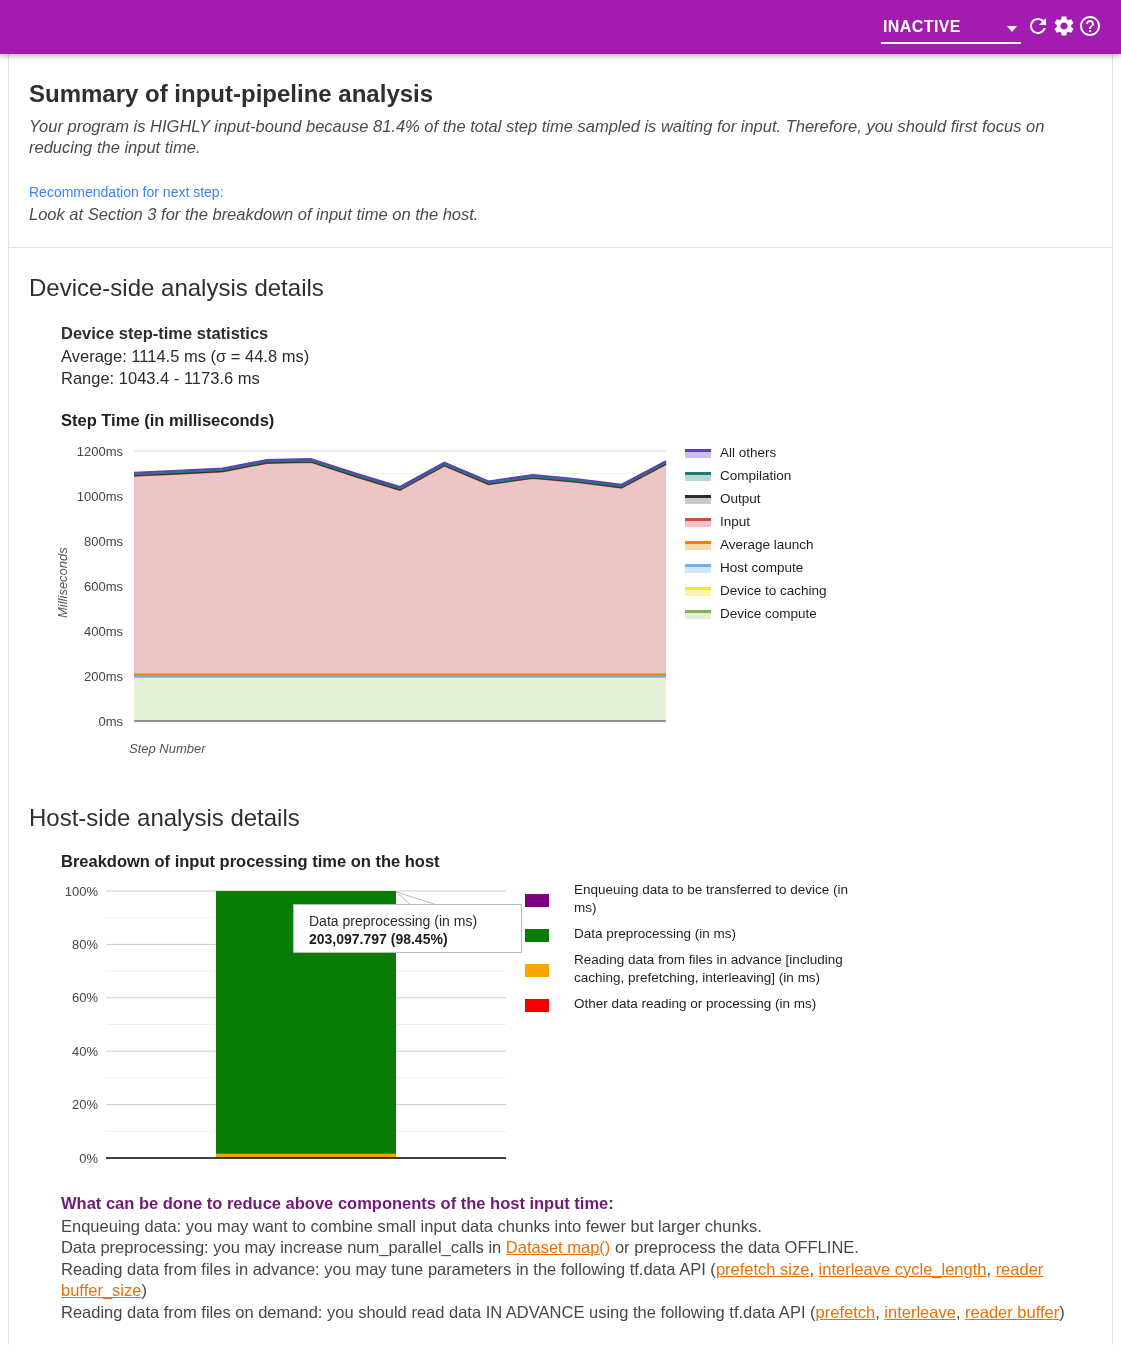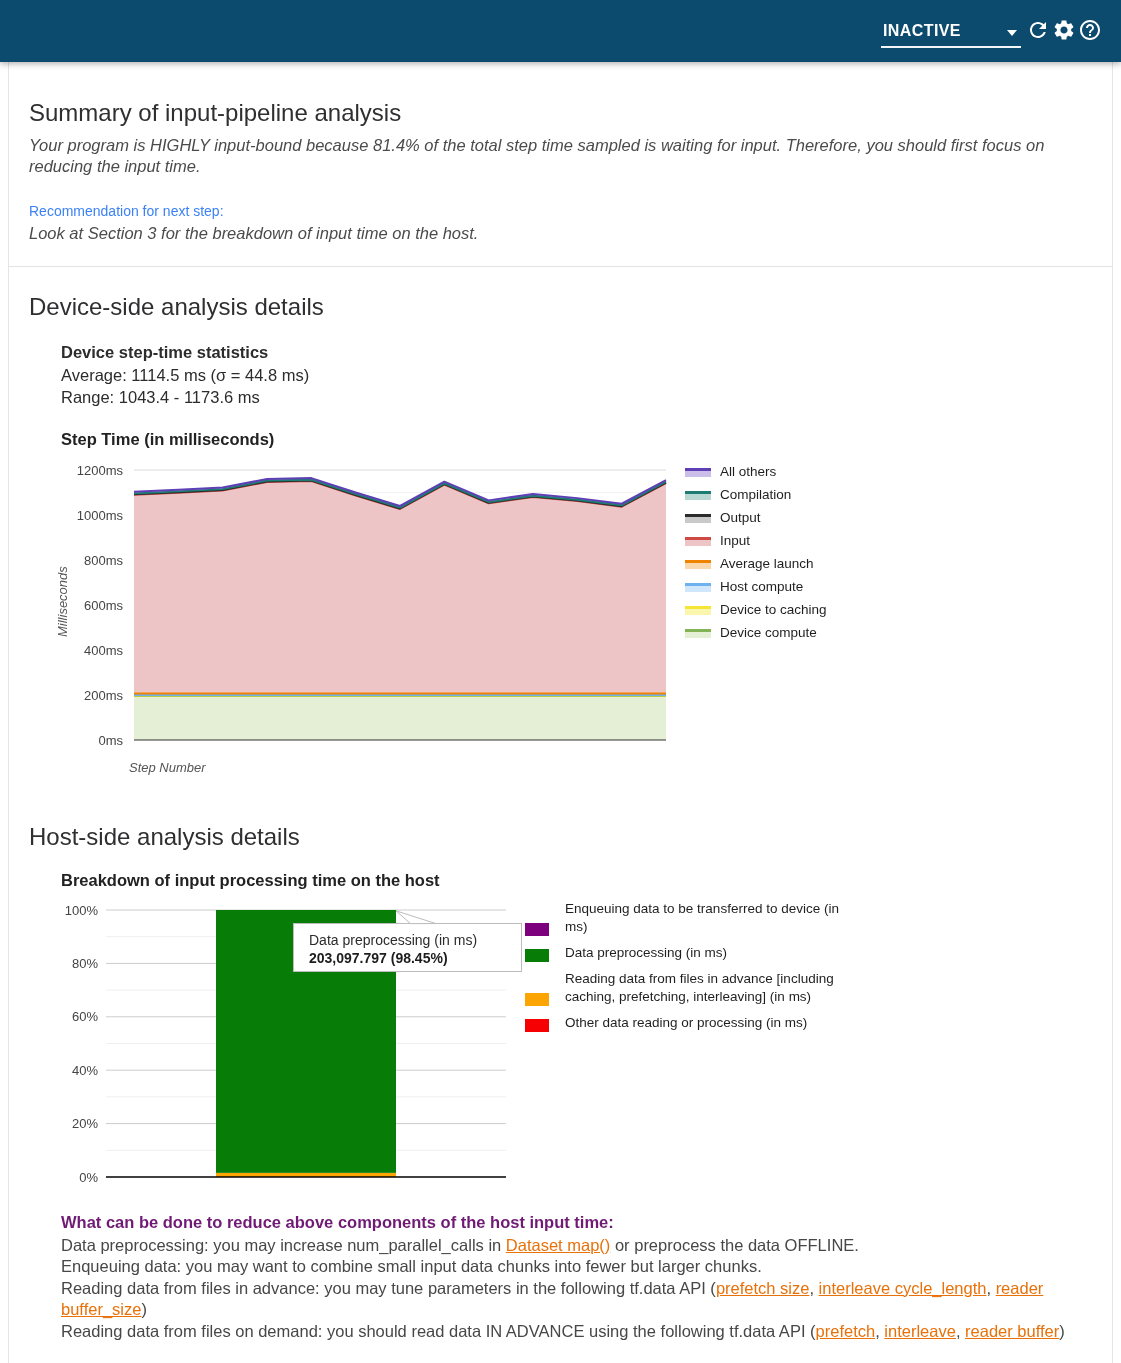--- a/index.html
+++ b/index.html
@@ -1,31 +1,31 @@
 <!DOCTYPE html>
 <html><head>
 <meta charset="utf-8">
 <style>
   * { box-sizing: border-box; }
   html,body { margin:0; padding:0; background:#fff; font-family:"Liberation Sans","DejaVu Sans",sans-serif; color:#333; }
-  .appbar { height:62px; background:#0c4a6e; display:flex; align-items:center; justify-content:flex-end;
+  .appbar { height:54px; background:#a21caf; display:flex; align-items:center; justify-content:flex-end;
             padding:0 18px 0 0; box-shadow:0 2px 6px rgba(0,0,0,.30); position:relative; z-index:5; }
   .status-select { display:flex; align-items:flex-end; justify-content:space-between; width:140px; height:34px;
                    border-bottom:2px solid rgba(255,255,255,.95); color:#fff; font-size:16px; font-weight:700;
                    letter-spacing:.4px; padding:0 4px 6px 2px; cursor:pointer; margin-right:4px; }
   .caret { width:0; height:0; border-left:5px solid transparent; border-right:5px solid transparent;
            border-top:6px solid #fff; margin-bottom:4px; }
   .iconbtn { background:none; border:none; padding:0; width:26px; height:26px; cursor:pointer; display:flex; align-items:center; justify-content:center; }
   .iconbtn svg { width:24px; height:24px; fill:#fff; }
 
   .card { margin:0 8px; border-left:1px solid #e4e4e4; border-right:1px solid #e4e4e4; background:#fff; }
   hr.div { border:none; border-top:1px solid #e3e3e3; margin:0; }
 
   section.block { padding:24px 20px 22px 20px; }
-  h1.pagetitle { font-size:24px; font-weight:400; color:#2f2f31; margin:13px 0 8px 0; }
+  h1.pagetitle { font-size:24px; font-weight:700; color:#2f2f31; margin:2px 0 8px 0; }
   h2.sectitle  { font-size:24px; font-weight:400; color:#2f2f31; margin:2px 0 20px 0; }
   h3.subtitle  { font-size:20px; font-weight:400; color:#2f2f31; margin:4px 0 18px 8px; }
   .em  { font-style:italic; color:#4b4b4b; font-size:16.5px; line-height:21px; max-width:1078px; margin:0; }
   .blabel { font-weight:400; color:#3b82f6; font-size:14px; margin:26px 0 4px 0; }
   .indent2 { margin-left:32px; }
   .stats div { font-size:16.5px; line-height:22px; color:#2c2c2c; }
   .stats .stitle { font-weight:700; margin-bottom:1px; }
   h4.charttitle { font-size:16.5px; font-weight:700; color:#222; margin:22px 0 8px 32px; }
 
   .chart-row { display:flex; align-items:flex-start; margin-left:24px; }
@@ -42,21 +42,21 @@
 
   .host-row { display:flex; align-items:flex-start; margin-left:32px; gap:14px; }
   .host-wrap { position:relative; width:450px; flex:none; }
   .tooltip { position:absolute; left:232px; top:25px; width:229px; height:49px; background:#fff;
              border:1px solid #bcbcbc; padding:8px 0 0 15px; z-index:2; }
   .tooltip .t1 { font-size:14px; color:#2b2b2b; }
   .tooltip .t2 { font-size:14px; font-weight:700; color:#1c1c1c; margin-top:2px; }
   .pointer { position:absolute; left:330px; top:12px; width:50px; height:15px; z-index:3; overflow:visible; }
 
   ul.hlegend { list-style:none; margin:2px 0 0 0; padding:0; width:340px; }
-  ul.hlegend li { display:flex; align-items:flex-end; gap:16px; margin-bottom:8px; font-size:13.5px; color:#1f1f1f; line-height:18px; }
+  ul.hlegend li { display:flex; align-items:center; gap:25px; margin-bottom:8px; font-size:13.5px; color:#1f1f1f; line-height:18px; }
   .hswatch { width:24px; height:13px; flex:none; margin-top:2px; }
   ul.hlegend li span.hl-text { max-width:282px; display:inline-block; }
 
   .advice { margin:18px 0 0 32px; font-size:16.5px; line-height:21.5px; color:#474747; }
   .advice .ahead { font-weight:700; color:#701a75; margin-bottom:1px; }
   .advice a { color:#e8710a; text-decoration:underline; cursor:pointer; }
 </style>
 </head>
 <body>
 
@@ -254,21 +254,21 @@
           </li>
           <li>
             <span class="hswatch" style="background: rgb(246, 0, 4);"></span>
             <span class="hl-text">Other data reading or processing (in ms)</span>
           </li>
         </ul>
     </div>
     <div class="advice">
       <div class="ahead">What can be done to reduce above components of the host input time:</div>
       <div id="advice-lines">
+          <div><span>Enqueuing data: you may want to combine small input data chunks into fewer but larger chunks.</span></div>
           <div><span>Data preprocessing: you may increase num_parallel_calls in </span><a>Dataset map()</a><span> or preprocess the data OFFLINE.</span></div>
-          <div><span>Enqueuing data: you may want to combine small input data chunks into fewer but larger chunks.</span></div>
           <div><span>Reading data from files in advance: you may tune parameters in the following tf.data API (</span><a>prefetch size</a><span>, </span><a>interleave cycle_length</a><span>, </span><a>reader buffer_size</a><span>)</span></div>
           <div><span>Reading data from files on demand: you should read data IN ADVANCE using the following tf.data API (</span><a>prefetch</a><span>, </span><a>interleave</a><span>, </span><a>reader buffer</a><span>)</span></div>
         </div>
     </div>
   </section>
 
 </main>
 
 </body></html>

